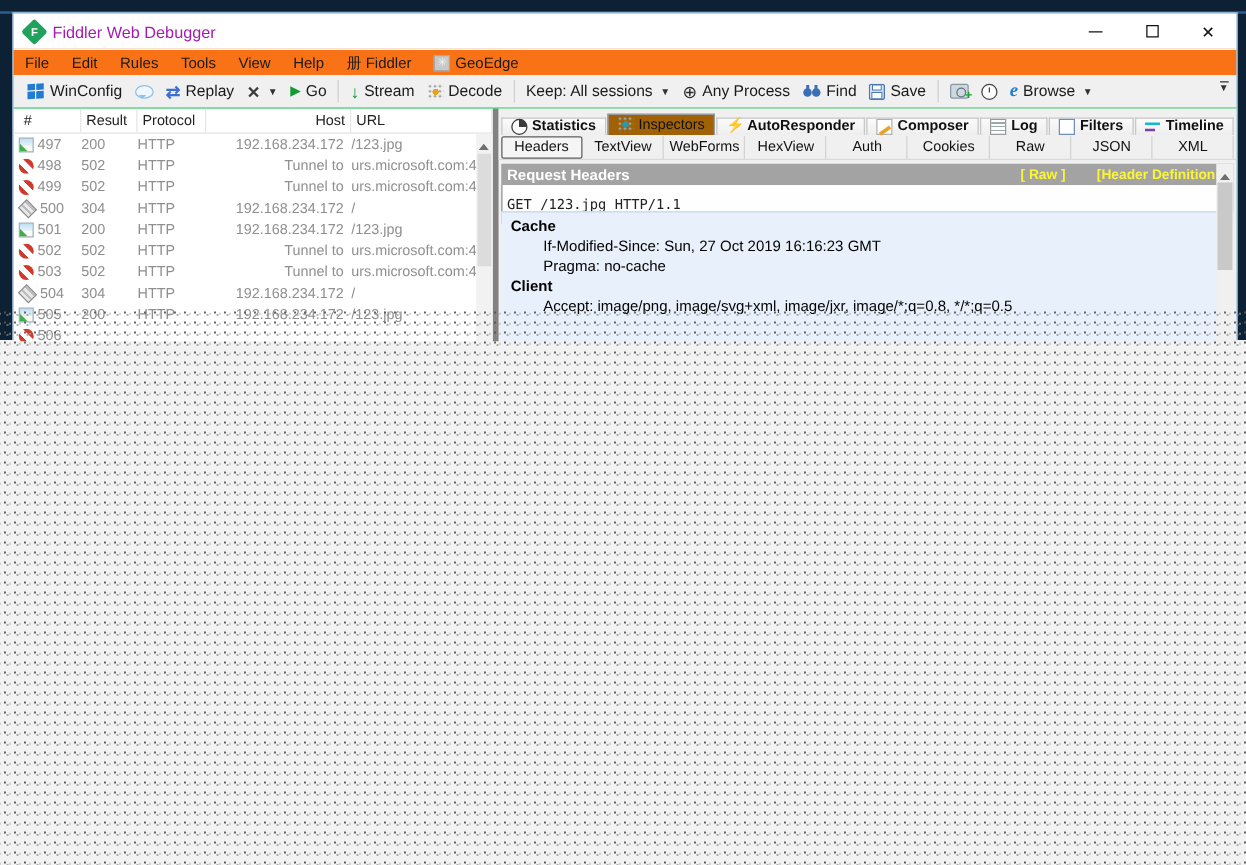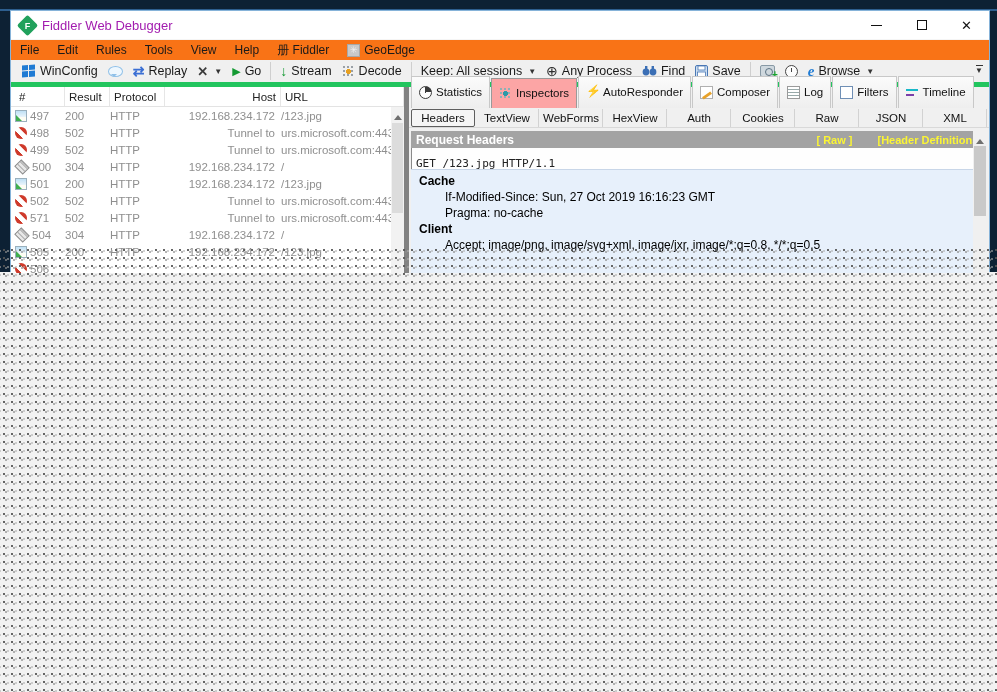--- a/index.html
+++ b/index.html
@@ -39,21 +39,21 @@
 
   
   .menubar { height:21px; background:#f97316; display:flex; align-items:center; font-size:12px;
              color:#1a1a1a; border-top:1px solid #f5f5f5; }
   .menu-item { padding:2px 9px; display:flex; align-items:center; gap:4px; cursor:default; }
   .icon-geoedge { width:13px; height:13px; background:#c9c9c9; border:1px solid #a8a8a8; color:#f2f2f2;
                   font-size:9px; line-height:11px; text-align:center; }
 
   
   .toolbar { height:27px; background:#f0f0f0; display:flex; align-items:center; font-size:12.5px;
-             color:#1a1a1a; border-bottom:5px solid #22c55e; padding-left:6px; position:relative; }
+             color:#1a1a1a; border-bottom:1px solid #22c55e; padding-left:6px; position:relative; }
   .tb-item { display:flex; align-items:center; gap:4px; padding:2px 5px; white-space:nowrap; }
   .tb-sep { width:1px; height:18px; background:#cfcfcf; margin:0 4px; }
   .caret { font-size:8px; color:#333; margin-left:2px; }
   .icon-winlogo { width:14px; height:13px; display:grid; grid-template-columns:6px 6px; grid-template-rows:5px 6px; gap:1px; transform:skewY(-4deg); }
   .icon-winlogo i { background:#1f7bd4; }
   .icon-bubble { width:15px; height:11px; border:1.5px solid #8fc0e8; border-radius:50%; background:#eef7fe; position:relative; }
   .icon-bubble:after { content:""; position:absolute; left:2px; bottom:-4px; border:3px solid transparent; border-top-color:#8fc0e8; }
   .icon-replay { color:#3b6fd4; font-size:14px; font-weight:bold; line-height:1; }
   .icon-x { color:#3c3c3c; font-size:13px; font-weight:bold; line-height:1; }
   .icon-go { color:#149a33; font-size:11px; line-height:1; }
@@ -98,22 +98,22 @@
       background:repeating-linear-gradient(0deg,#e8e8e8 0 2px,#bdbdbd 2px 4px); }
 
   
   .vscroll { position:absolute; right:0; top:20px; bottom:0; width:13px; background:#f2f2f2; }
   .vscroll .arrow-up { width:0; height:0; margin:4px auto; border:4px solid transparent; border-bottom:5px solid #6f6f6f; }
   .vscroll .thumb { position:absolute; left:1px; right:1px; top:16px; height:90px; background:#dcdcdc; }
 
   
   .tabs-row { display:flex; align-items:flex-end; height:21px; padding:2px 2px 0 2px; gap:1px; background:#f0f0f0; }
   .tab { display:flex; align-items:center; gap:4px; font-size:11.5px; color:#111; padding:1px 7px 2px;
-         border:1px solid #c8c8c8; border-bottom:none; background:linear-gradient(#fbfbfb,#eee); height:32px; white-space:nowrap; }
-  .tab.sel { background:#fca5a5; border-color:#9a9a9a; height:30px; font-weight:normal;text-align:right; }
+         border:1px solid #c8c8c8; border-bottom:none; background:linear-gradient(#fbfbfb,#eee); height:14px; white-space:nowrap;font-weight:bold; }
+  .tab.sel { background:#a16207; border-color:#9a9a9a; height:17px; font-weight:normal;text-align:right; }
   .subtabs-row { display:flex; height:20px; background:#f0f0f0; padding:1px 2px 0; gap:1px; border-bottom:1px solid #d9d9d9; }
   .subtab { flex:1; display:flex; align-items:center; justify-content:center; font-size:11.5px; color:#111;
             border-right:1px solid #d2d2d2; height:18px; white-space:nowrap; }
   .subtab.sel { border:1px solid #5e5e5e; background:#f5f5f5; border-radius:2px; }
 
   
   .ticon { width:13px; height:13px; flex:0 0 auto; }
   .icon-statistics { border:1.5px solid #3a3a3a; border-radius:50%; background:conic-gradient(#3a3a3a 0 90deg, #fdfdfd 90deg 360deg); }
   .icon-inspectors { background-image:radial-gradient(circle, #2a9aa8 2.5px, transparent 2.6px),
                      radial-gradient(circle, #8fb0b5 0.8px, transparent 1px);
@@ -346,21 +346,21 @@
                 <span>502</span>
               </span>
               <span>502</span>
               <span>HTTP</span>
               <span class="cell-host">Tunnel to</span>
               <span class="cell-url">urs.microsoft.com:443</span>
             </div>
             <div class="srow">
               <span class="cell-num">
                 <span class="sicon icon-blocked"></span>
-                <span>571</span>
+                <span>503</span>
               </span>
               <span>502</span>
               <span>HTTP</span>
               <span class="cell-host">Tunnel to</span>
               <span class="cell-url">urs.microsoft.com:443</span>
             </div>
             <div class="srow">
               <span class="cell-num">
                 <span class="sicon icon-304"></span>
                 <span>504</span>

